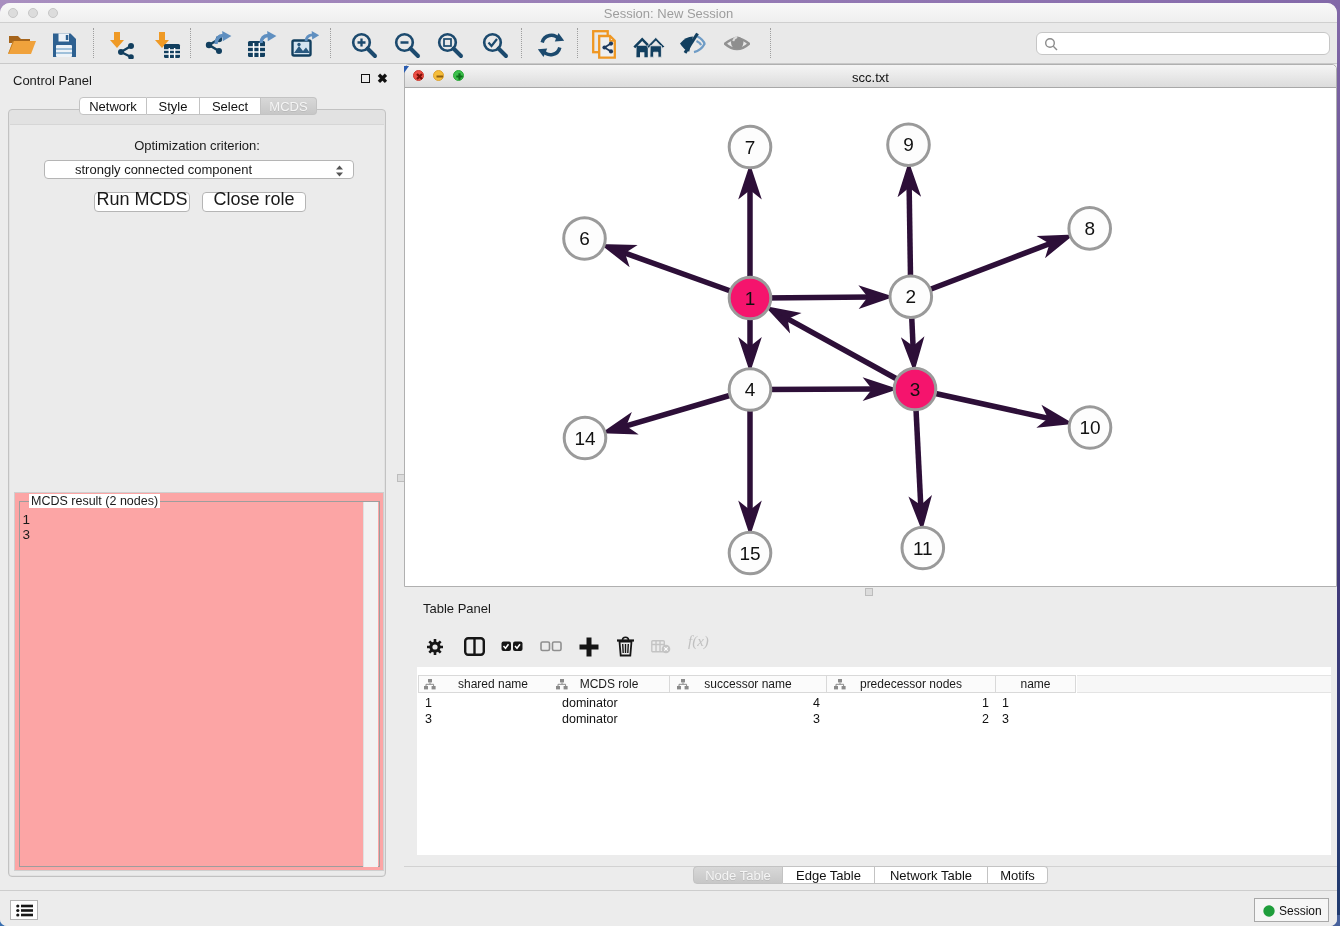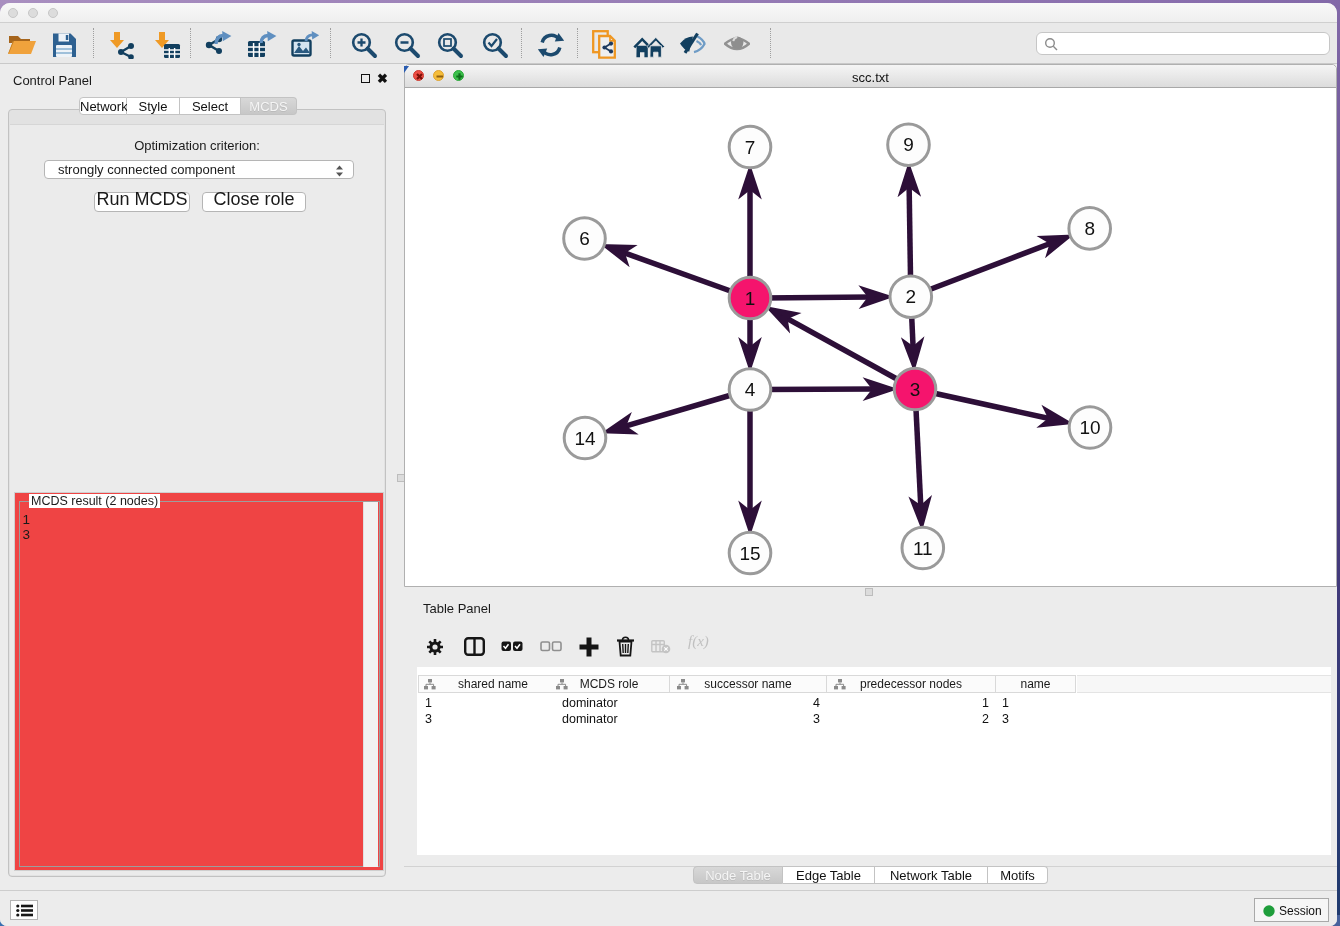--- a/index.html
+++ b/index.html
@@ -36,25 +36,25 @@
 .tab { height:18px; line-height:17px; font-size:13px; text-align:center;
   background:#fff; border:1px solid #c3c3c3; border-left:none; color:#111; }
 .tab.first { border-left:1px solid #c3c3c3; border-radius:4px 0 0 4px; }
 .tab.last { border-radius:0 4px 4px 0; }
 .tab.sel { background:linear-gradient(#d8d8d8,#c7c7c7); color:#f5f5f5;
   text-shadow:0 1px 0 #bbb; }
 #optlabel { position:absolute; left:0; top:74px; width:394px; text-align:center;
   font-size:13px; color:#1a1a1a; }
 #combo { position:absolute; left:44px; top:96px; width:310px; height:19px;
   background:#fff; border:1px solid #b5b5b5; border-radius:4px;
-  font-size:13px; line-height:17px; padding-left:13px; color:#1a1a1a; }
+  font-size:13px; line-height:17px; padding-left:30px; color:#1a1a1a; }
 .btn { position:absolute; height:20px; background:#fff; border:1px solid #b5b5b5;
   border-radius:4px; font-size:18px; text-align:center; line-height:12.5px; color:#1a1a1a; }
 #resultbox { position:absolute; left:14px; top:428px; width:370px; height:379px;
-  background:#ef4444; border:1px solid #cfcfcf; }
+  background:#fca5a5; border:1px solid #cfcfcf; }
 #groupbrd { position:absolute; left:4px; top:8px; width:361px; height:366px;
   border:1px solid #9d9d9d; }
 #grouplbl { position:absolute; left:9px; top:-8px; background:#fff; padding:0 2px;
   font-size:12.5px; color:#1a1a1a; }
 #resitems { position:absolute; left:7.5px; top:18.5px; font-size:13.5px; color:#1a1a1a; line-height:15.5px; }
 #res-sb { position:absolute; right:5px; top:9px; width:15px; height:365px;
   background:#f2f2f2; border-left:1px solid #e0e0e0; }
 
 #vsplit-grab { position:absolute; left:397px; top:471px; width:8px; height:8px;
   background:#dcdcdc; border:1px solid #bdbdbd; }
@@ -90,20 +90,21 @@
 </style>
 </head>
 <body>
 <div style="position:absolute;left:0;top:915px;width:14px;height:11px;background:#3a6fb0;"></div>
 <div style="position:absolute;left:1326px;top:915px;width:14px;height:11px;background:#47619c;"></div>
 <div id="win">
   <div id="titlebar">
     <div class="light" style="left:8px;"></div>
     <div class="light" style="left:28px;"></div>
     <div class="light" style="left:48px;"></div>
+    <div id="wtitle">Session: New Session</div>
   </div>
   <div id="toolbar">
 
     <svg class="tbi" style="left:7px;" width="30" height="28" viewBox="0 0 30 28">
       <path d="M2,5 h9 l3,3 h9 v4 H2 z" fill="#a6651c"></path>
       <path d="M6,10 h23 l-5,13 H1 z" fill="#f0a23c"></path>
       <path d="M2,22 L1,23 6,10 l1,0 z" fill="#c07c24"></path>
     </svg>
     <svg class="tbi" style="left:52px;" width="28" height="28" viewBox="0 0 28 28">
       <path d="M1,2.5 h17.5 l5.5,5.5 v18 H1 z" fill="#2e6191"></path>
@@ -214,21 +215,21 @@
     </div>
   </div>
   <div id="cp">
     <div id="cp-title">Control Panel</div>
     <div class="panbtn-sq" style="left:361px; top:10px;"></div>
     <div class="panbtn-x" style="left:377px; top:9px;">✖</div>
     <div id="tabc">
         <div id="tabc-inner"></div>
       </div>
     <div class="tabrow" style="left:79px; top:33px;">
-      <div class="tab first" style="width:48px;">Network</div>
+      <div class="tab first" style="width:68px;">Network</div>
       <div class="tab" style="width:53px;">Style</div>
       <div class="tab" style="width:61px;">Select</div>
       <div class="tab last sel" style="width:56px;">MCDS</div>
     </div>
     <div id="optlabel">Optimization criterion:</div>
     <div id="combo">strongly connected component
       <svg style="position:absolute;right:9px;top:3.5px;" width="9" height="12" viewBox="0 0 9 12">
         <path d="M4.5,0.5 L8,4.5 H1 z" fill="#555"></path>
         <path d="M4.5,11.5 L8,7.5 H1 z" fill="#555"></path>
       </svg>

